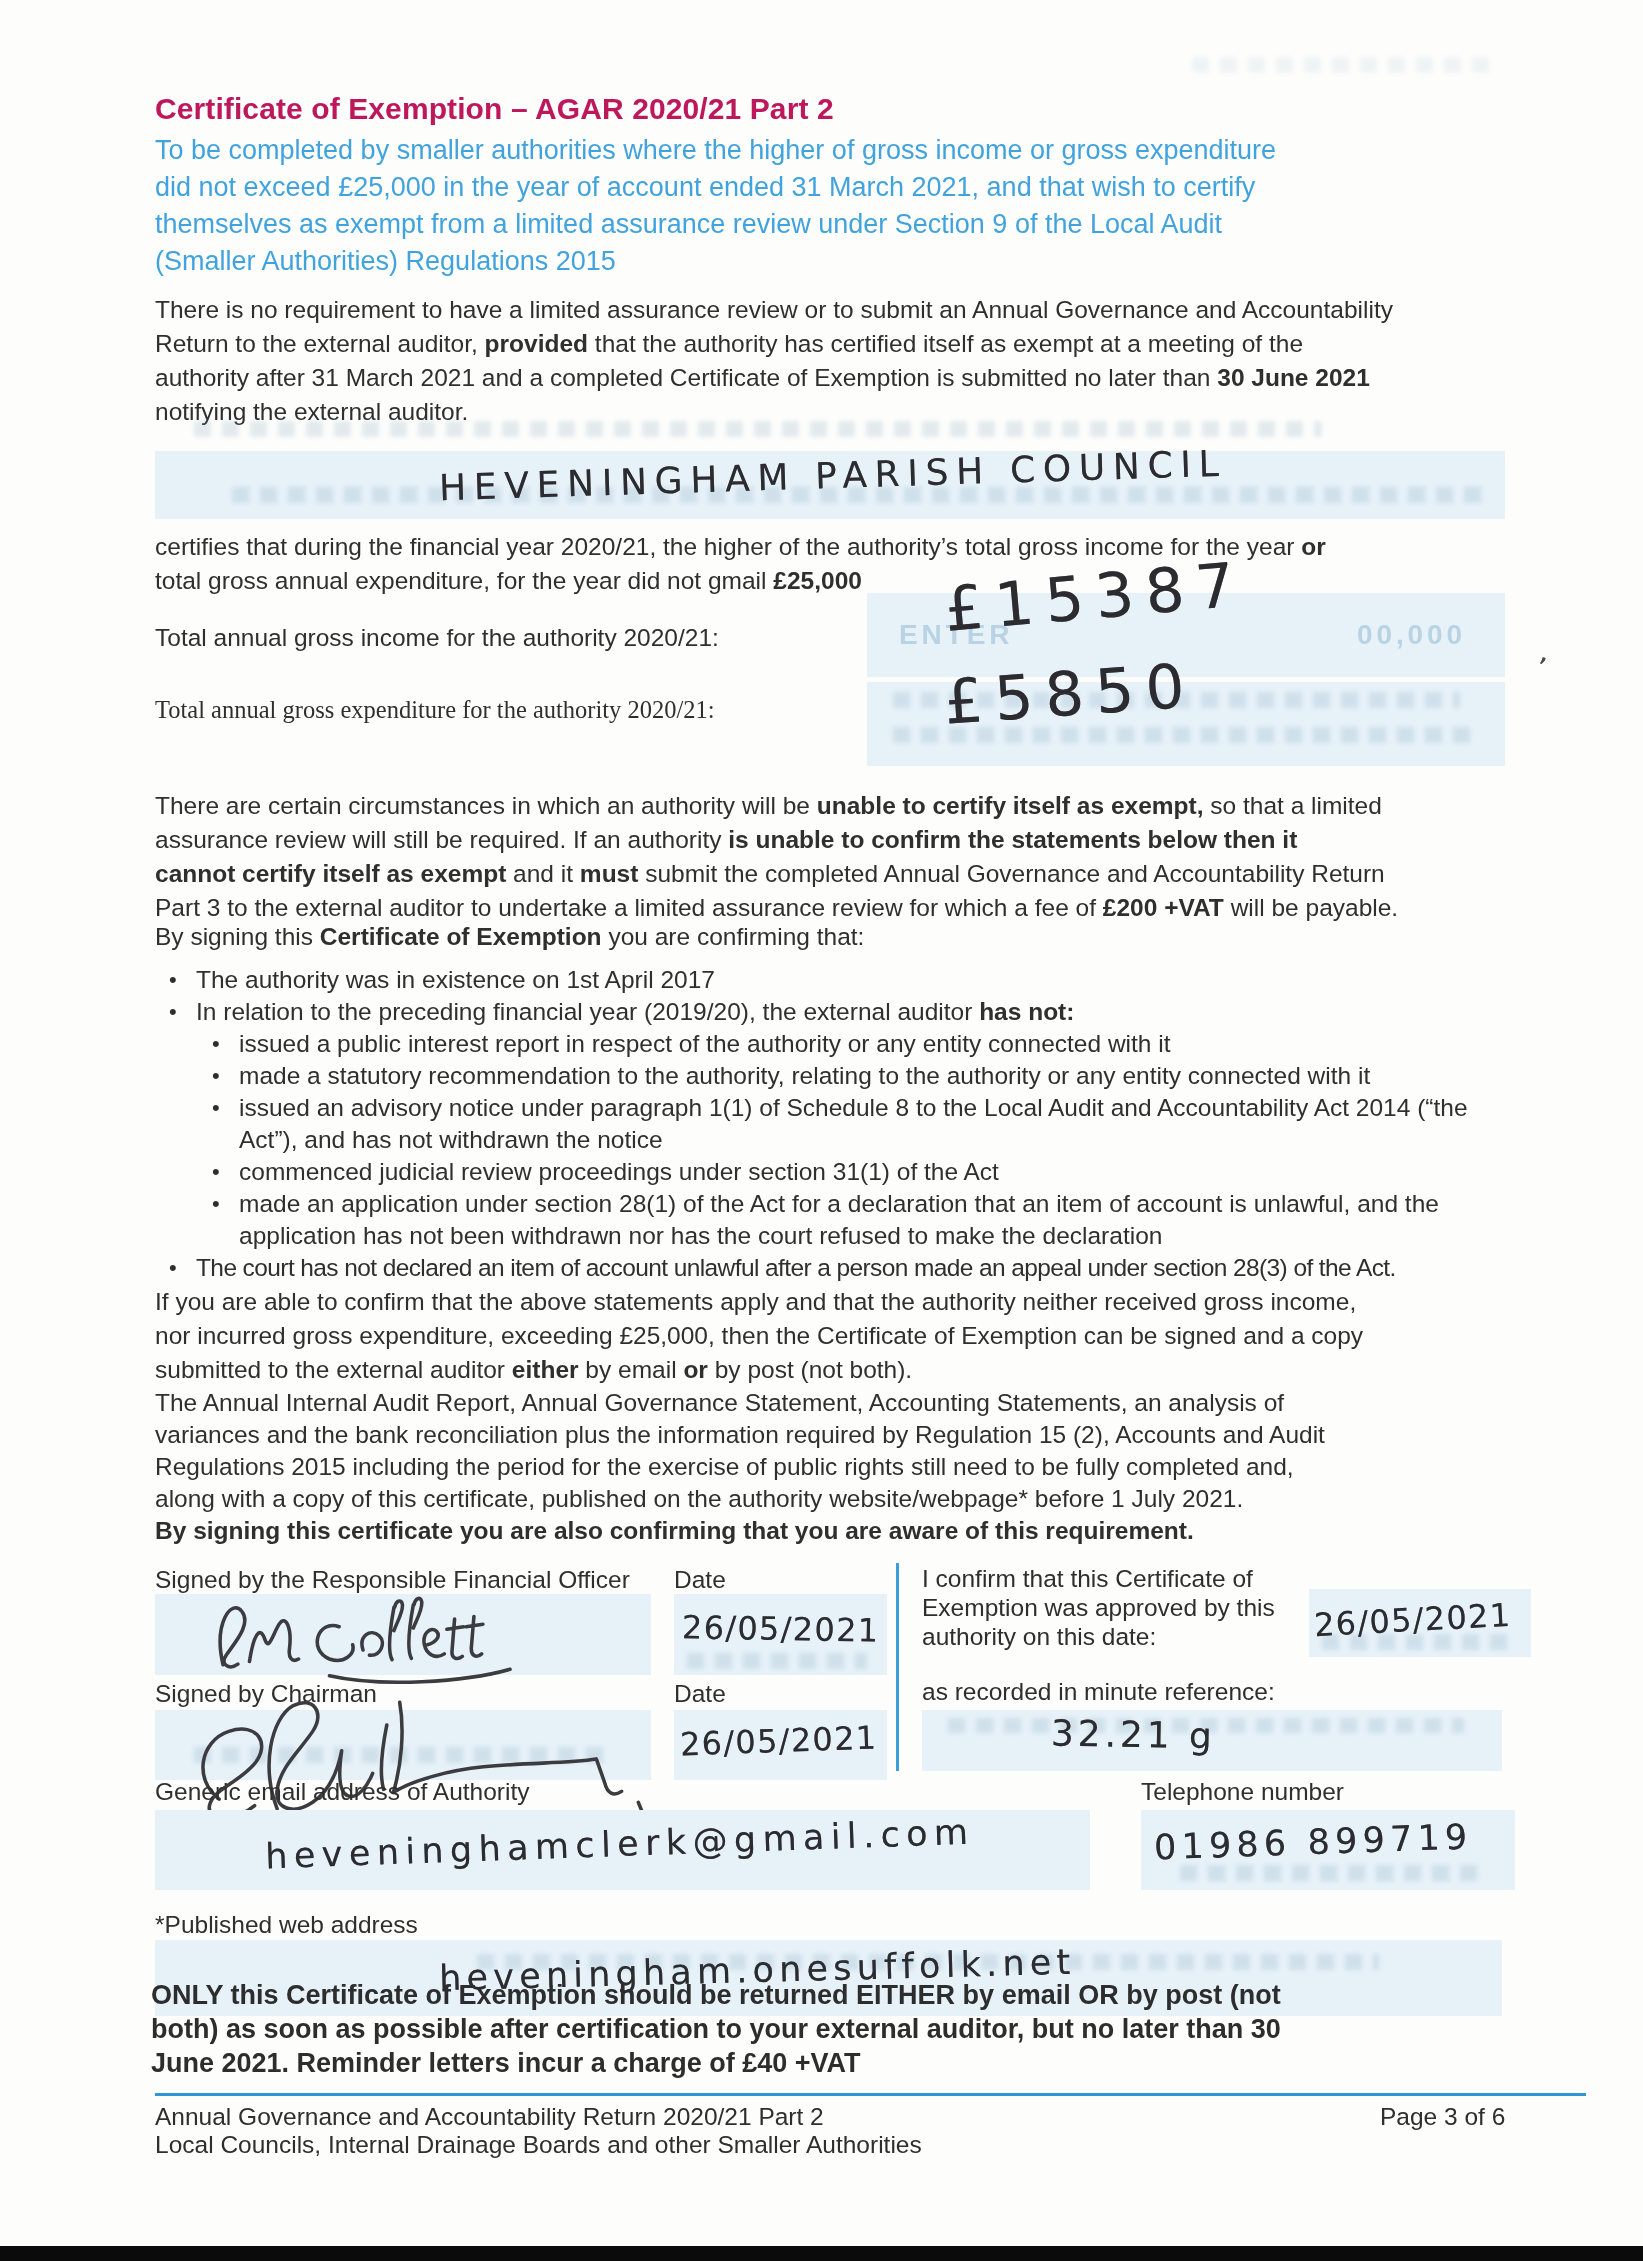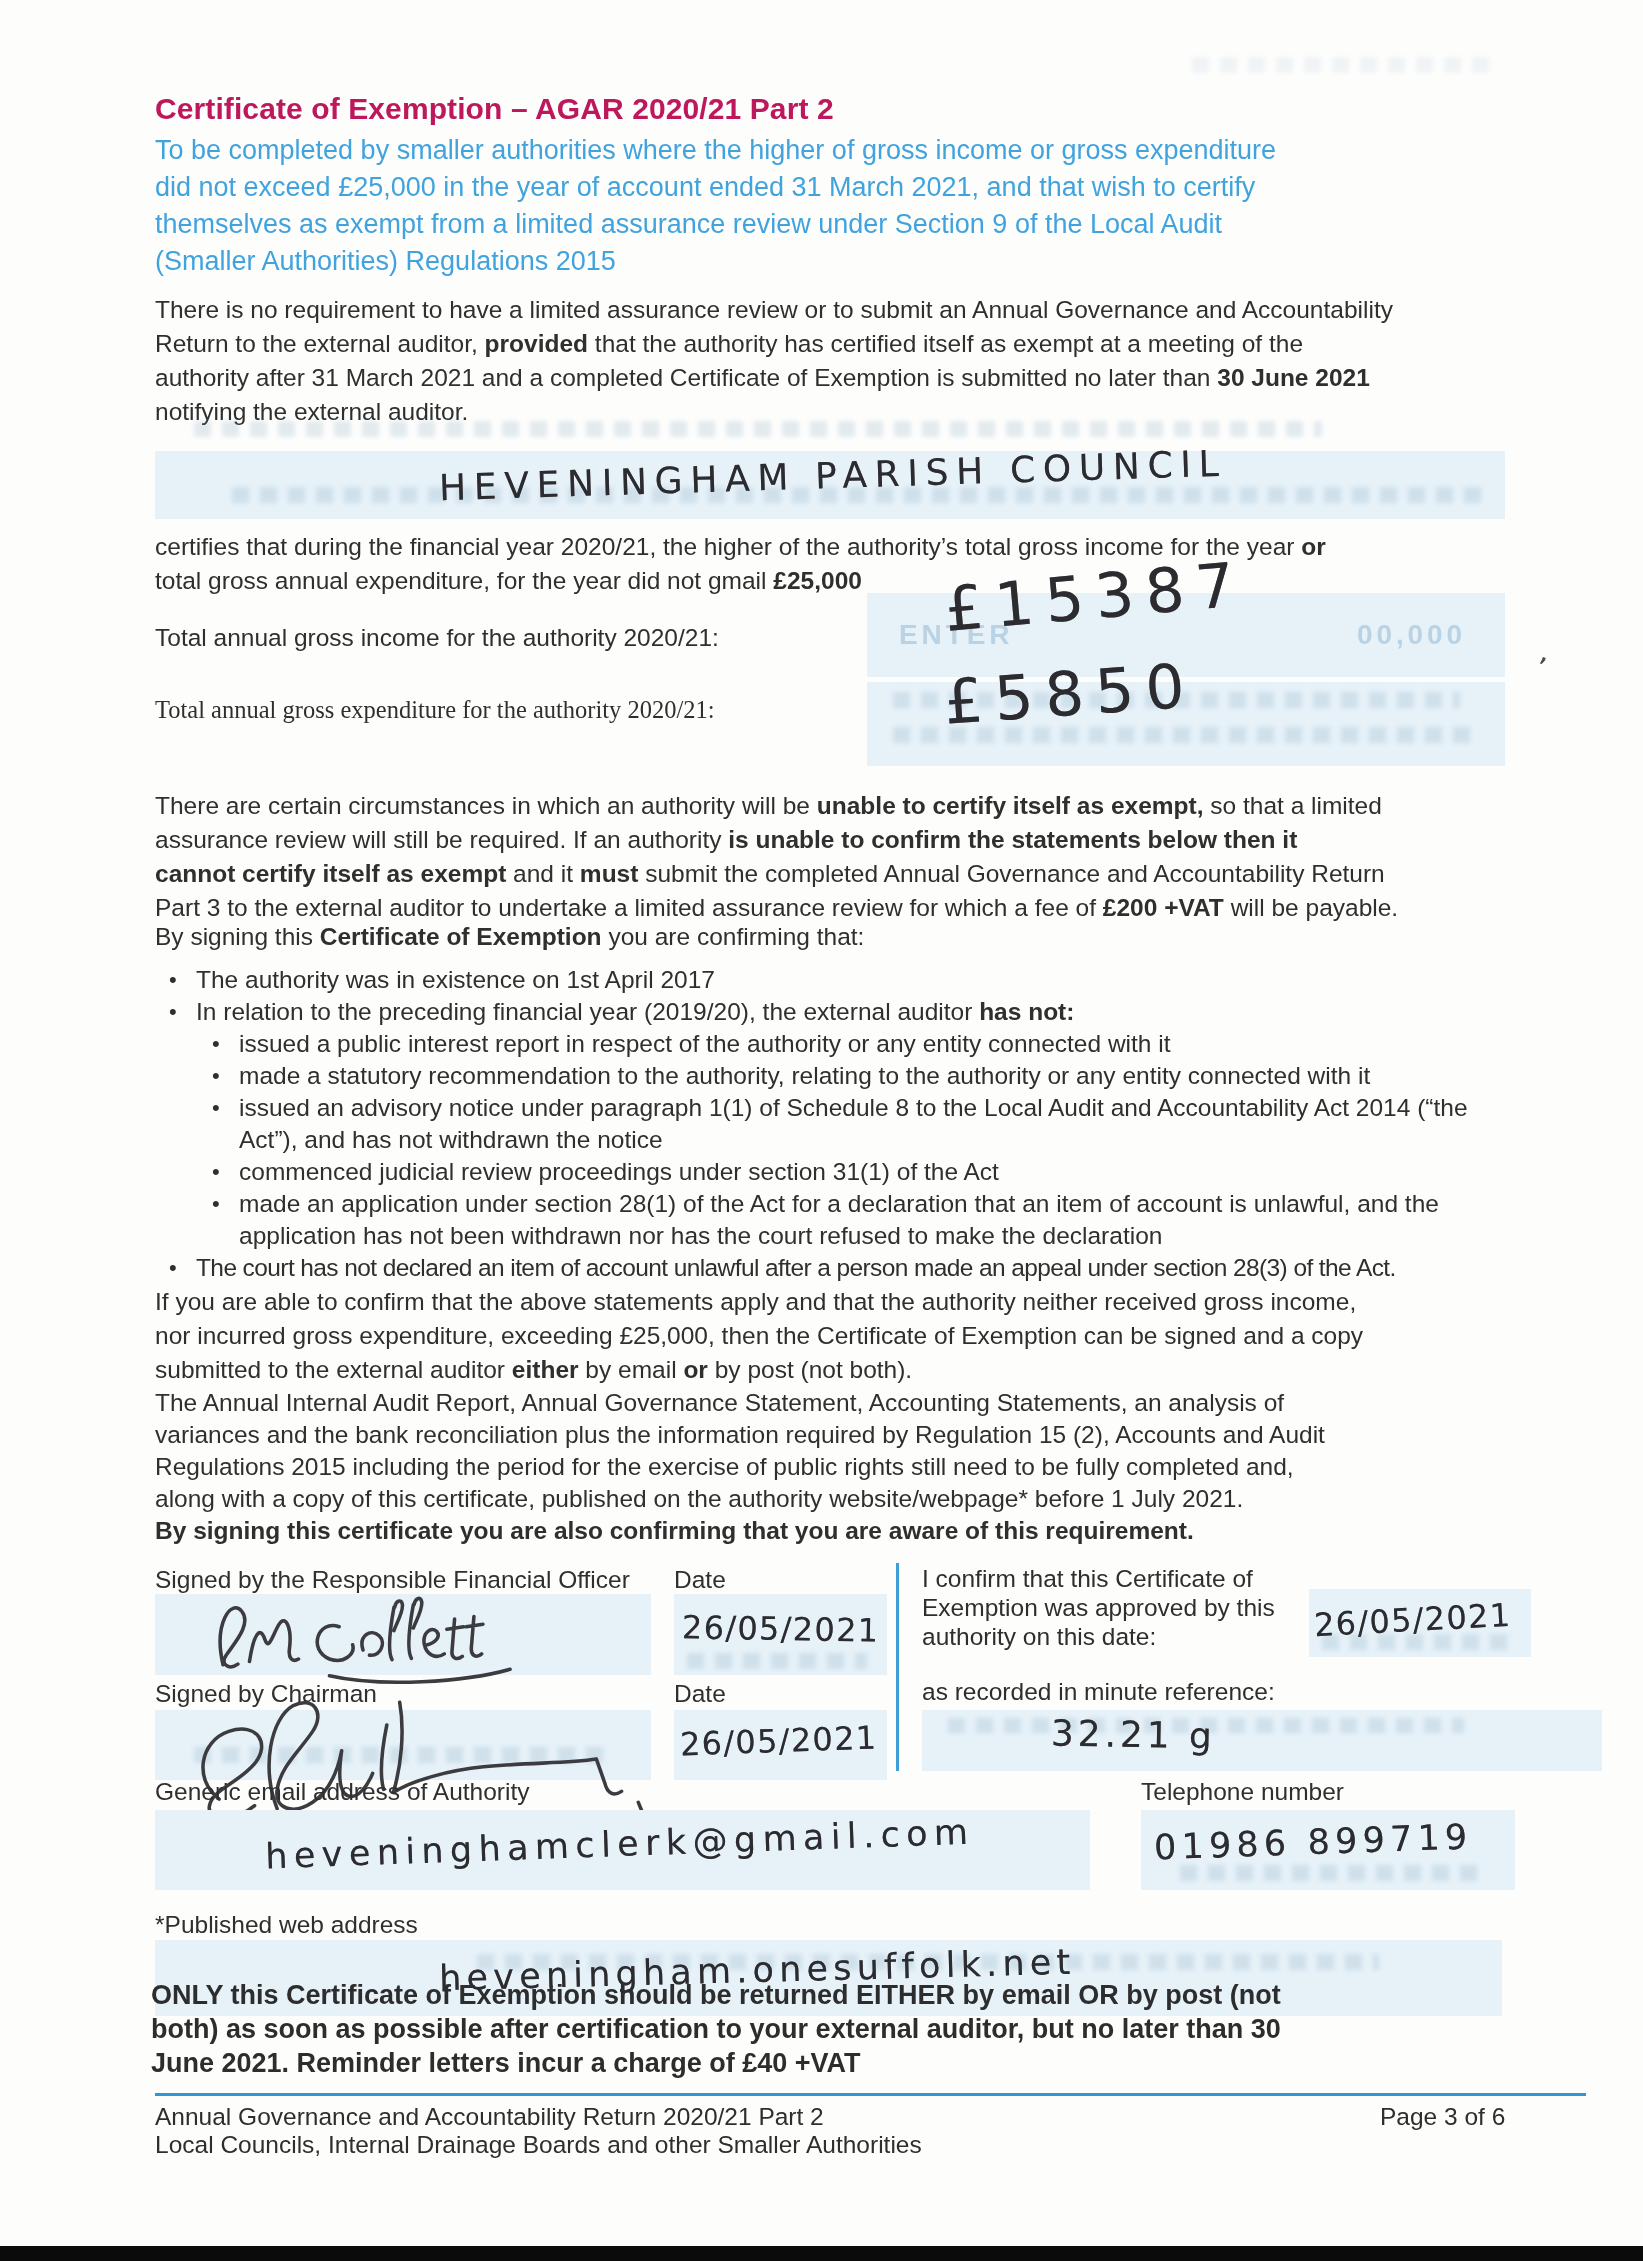--- a/index.html
+++ b/index.html
@@ -196,21 +196,21 @@
     </div>
 
     <div class="divider"></div>
 
     <div class="confirm-text">I confirm that this Certificate of Exemption was approved by this authority on this date:</div>
     <div class="sig-box" style="left:1154px;top:26px;width:222px;height:68px;">
       <div class="smudge" style="left:13px;top:45px;width:187px;"></div>
       <div class="hand hand-date" style="left:5.2px;top:11.6px;transform:rotate(-3deg);">26/05/2021</div>
     </div>
     <div class="minute-label">as recorded in minute reference:</div>
-    <div class="sig-box" style="left:767px;top:147px;width:680px;height:61px;">
+    <div class="sig-box" style="left:767px;top:147px;width:580px;height:61px;">
       <div class="smudge" style="left:26px;top:7.7px;width:516px;"></div>
       <div class="hand hand-minute">32.21 g</div>
     </div>
   </div>
 
   <div class="abs contact">
     <div class="sig-label" style="left:0;top:3.9px;">Generic email address of Authority</div>
     <div class="sig-label" style="left:986px;top:3.9px;">Telephone number</div>
 
     <div class="sig-box" style="left:0;top:36px;width:935px;height:80px;">

